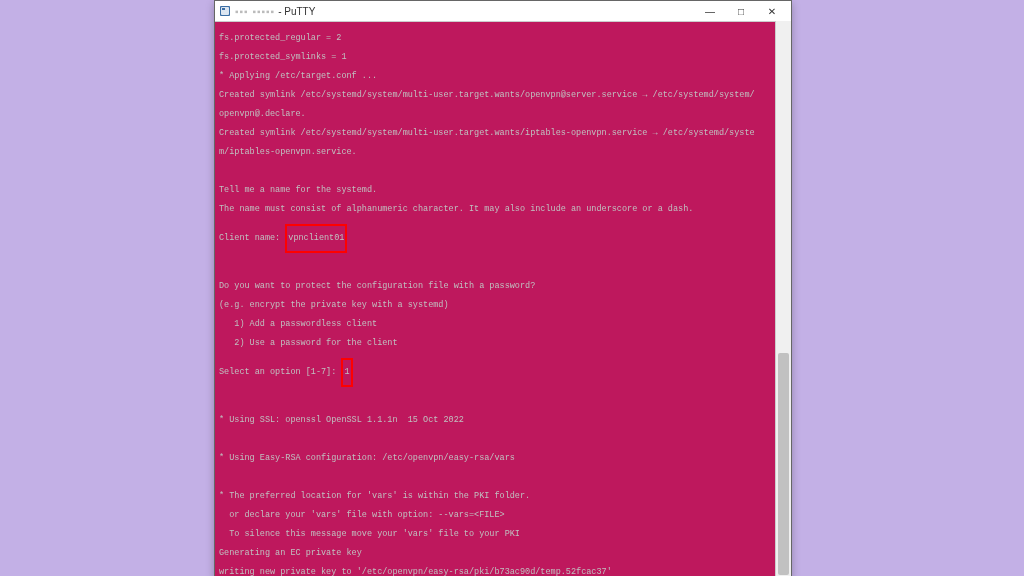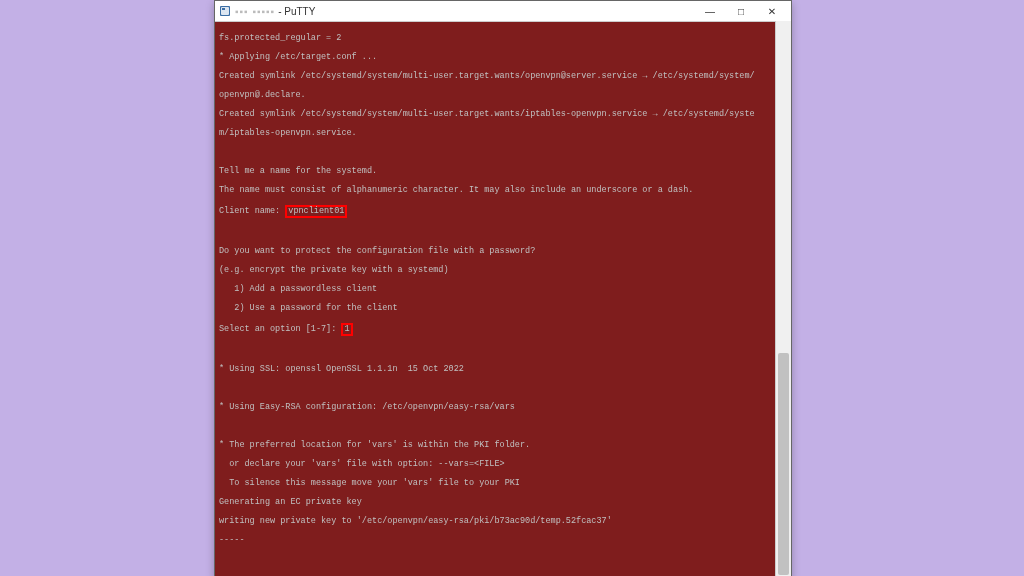--- a/index.html
+++ b/index.html
@@ -35,32 +35,32 @@
     color: #333;
     flex-shrink: 0;
   }
   .titlebar-icon { width:12px;height:12px;margin-right:4px;display:flex;align-items:center;justify-content:center;}
   .titlebar-text { flex:1; display:flex; align-items:center; gap:3px;}
   .host { color:#bbb; letter-spacing:1px;}
   .ctrls { display:flex; gap:0; }
   .ctrl { width:30px;height:18px;display:flex;align-items:center;justify-content:center;font-size:10px;color:#333;border-left:1px solid transparent;}
   .terminal {
     flex:1;
-    background:#7f1d1d;
+    background:#be185d;
     color:#c0c0c0;
     font-family: "Consolas","Courier New",monospace;
     font-size:8.5px;
     line-height:9.5px;
     padding:2px 4px;
     overflow:hidden;
     position:relative;
     white-space: pre;
   }
   .line{display:block;}
-  .hl{border:2px solid #ff0000; padding:0 1px; display:inline-block;}
+  .hl{border:2px solid #ff0000; padding:8px 1px; display:inline-block;}
   .sb{position:absolute;right:0;top:20px;bottom:0;width:15px;background:#f0f0f0;border-left:1px solid #ccc;}
   .sb-inner{position:absolute;left:2px;right:2px;top:auto;bottom:2px;height:40%;background:#c1c1c1;border-radius:2px;}
 </style>
 </head>
 <body>
 
 <div class="window">
   <div class="titlebar">
     <span class="titlebar-icon">
       <svg width="12" height="12" viewBox="0 0 12 12">
@@ -75,20 +75,21 @@
     </span>
     <div class="ctrls">
       <div class="ctrl">—</div>
       <div class="ctrl">□</div>
       <div class="ctrl">✕</div>
     </div>
   </div>
 
   <div class="terminal">
 <span class="line">fs.protected_regular = 2</span>
+<span class="line">fs.protected_symlinks = 1</span>
 <span class="line">* Applying /etc/target.conf ...</span>
 <span class="line">Created symlink /etc/systemd/system/multi-user.target.wants/openvpn@server.service → /etc/systemd/system/</span>
 <span class="line">openvpn@.declare.</span>
 <span class="line">Created symlink /etc/systemd/system/multi-user.target.wants/iptables-openvpn.service → /etc/systemd/syste</span>
 <span class="line">m/iptables-openvpn.service.</span>
 <span class="line"> </span>
 <span class="line">Tell me a name for the systemd.</span>
 <span class="line">The name must consist of alphanumeric character. It may also include an underscore or a dash.</span>
 <span class="line"><span>Client name: </span><span class="hl">vpnclient01</span></span>
 <span class="line"> </span>

